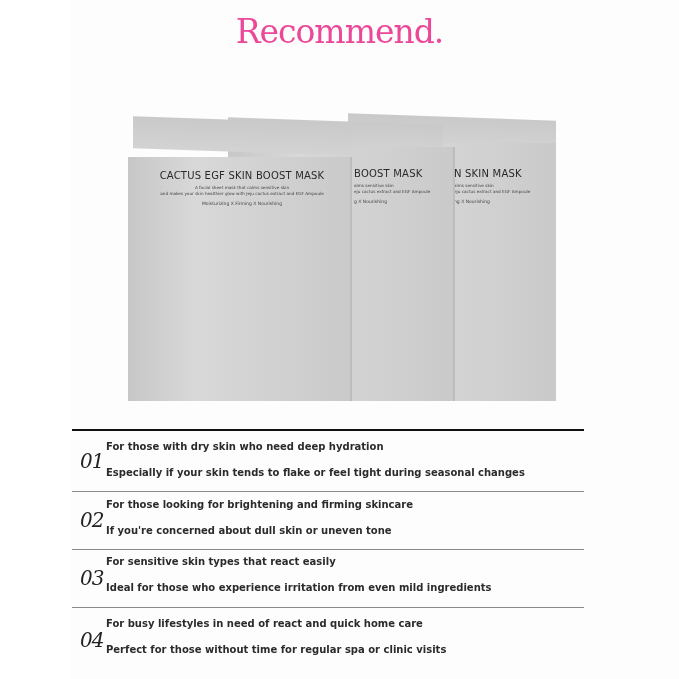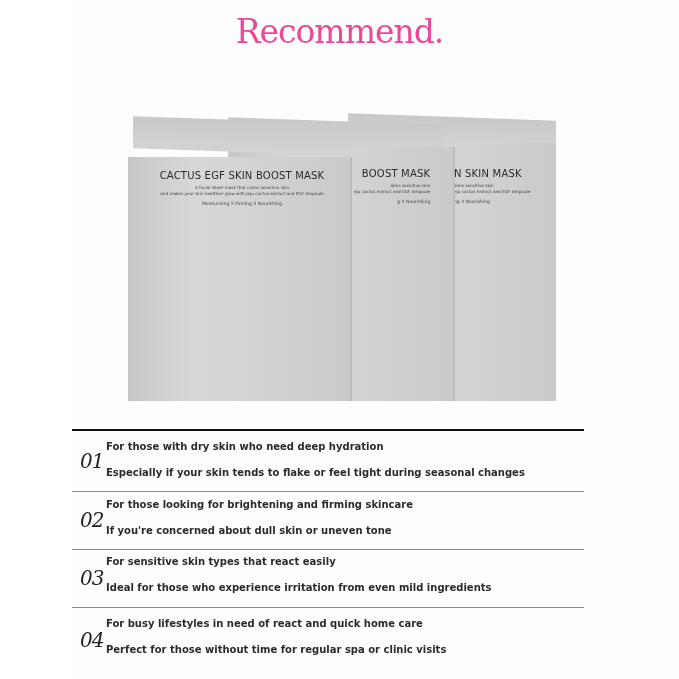--- a/index.html
+++ b/index.html
@@ -57,21 +57,21 @@
   <div class="pouch-flap" style="left:220px; top:2px; width:208px; height:30px; transform:skewY(2deg);"></div>
   <div class="pouch" style="left:220px; top:28px; width:208px; height:258px;"></div>
   <div class="pouch-text" style="left:326px; top:53px; text-align:left;">
     <div class="pouch-name">N SKIN MASK</div>
     <div class="pouch-desc"><span>alms sensitive skin</span><br><span>eju cactus extract and EGF Ampoule</span></div>
     <div class="pouch-benefits">ng  X  Nourishing</div>
   </div>
 
   <div class="pouch-flap" style="left:100px; top:6px; width:215px; height:30px; transform:skewY(2deg);"></div>
   <div class="pouch" style="left:100px; top:32px; width:225px; height:254px; box-shadow: 2px 0 0 #bdbdbd;"></div>
-  <div class="pouch-text" style="left:226px; top:53px; text-align:right;">
+  <div class="pouch-text" style="left:226px; top:53px; text-align:left;">
     <div class="pouch-name">BOOST MASK</div>
     <div class="pouch-desc"><span>alms sensitive skin</span><br><span>eju cactus extract and EGF Ampoule</span></div>
     <div class="pouch-benefits">g  X  Nourishing</div>
   </div>
 
   <div class="pouch-flap" style="left:5px; top:5px; width:220px; height:32px; transform:skewY(2deg);"></div>
   <div class="pouch" style="left:0px; top:42px; width:222px; height:244px; box-shadow: 2px 0 0 #bcbcbc;"></div>
   <div class="pouch-text" style="left:0px; top:55px; width:228px;">
     <div class="pouch-name">CACTUS EGF SKIN BOOST MASK</div>
     <div class="pouch-desc"><span>A facial sheet mask that calms sensitive skin</span><br><span>and makes your skin healthier glow with Jeju cactus extract and EGF Ampoule</span></div>

